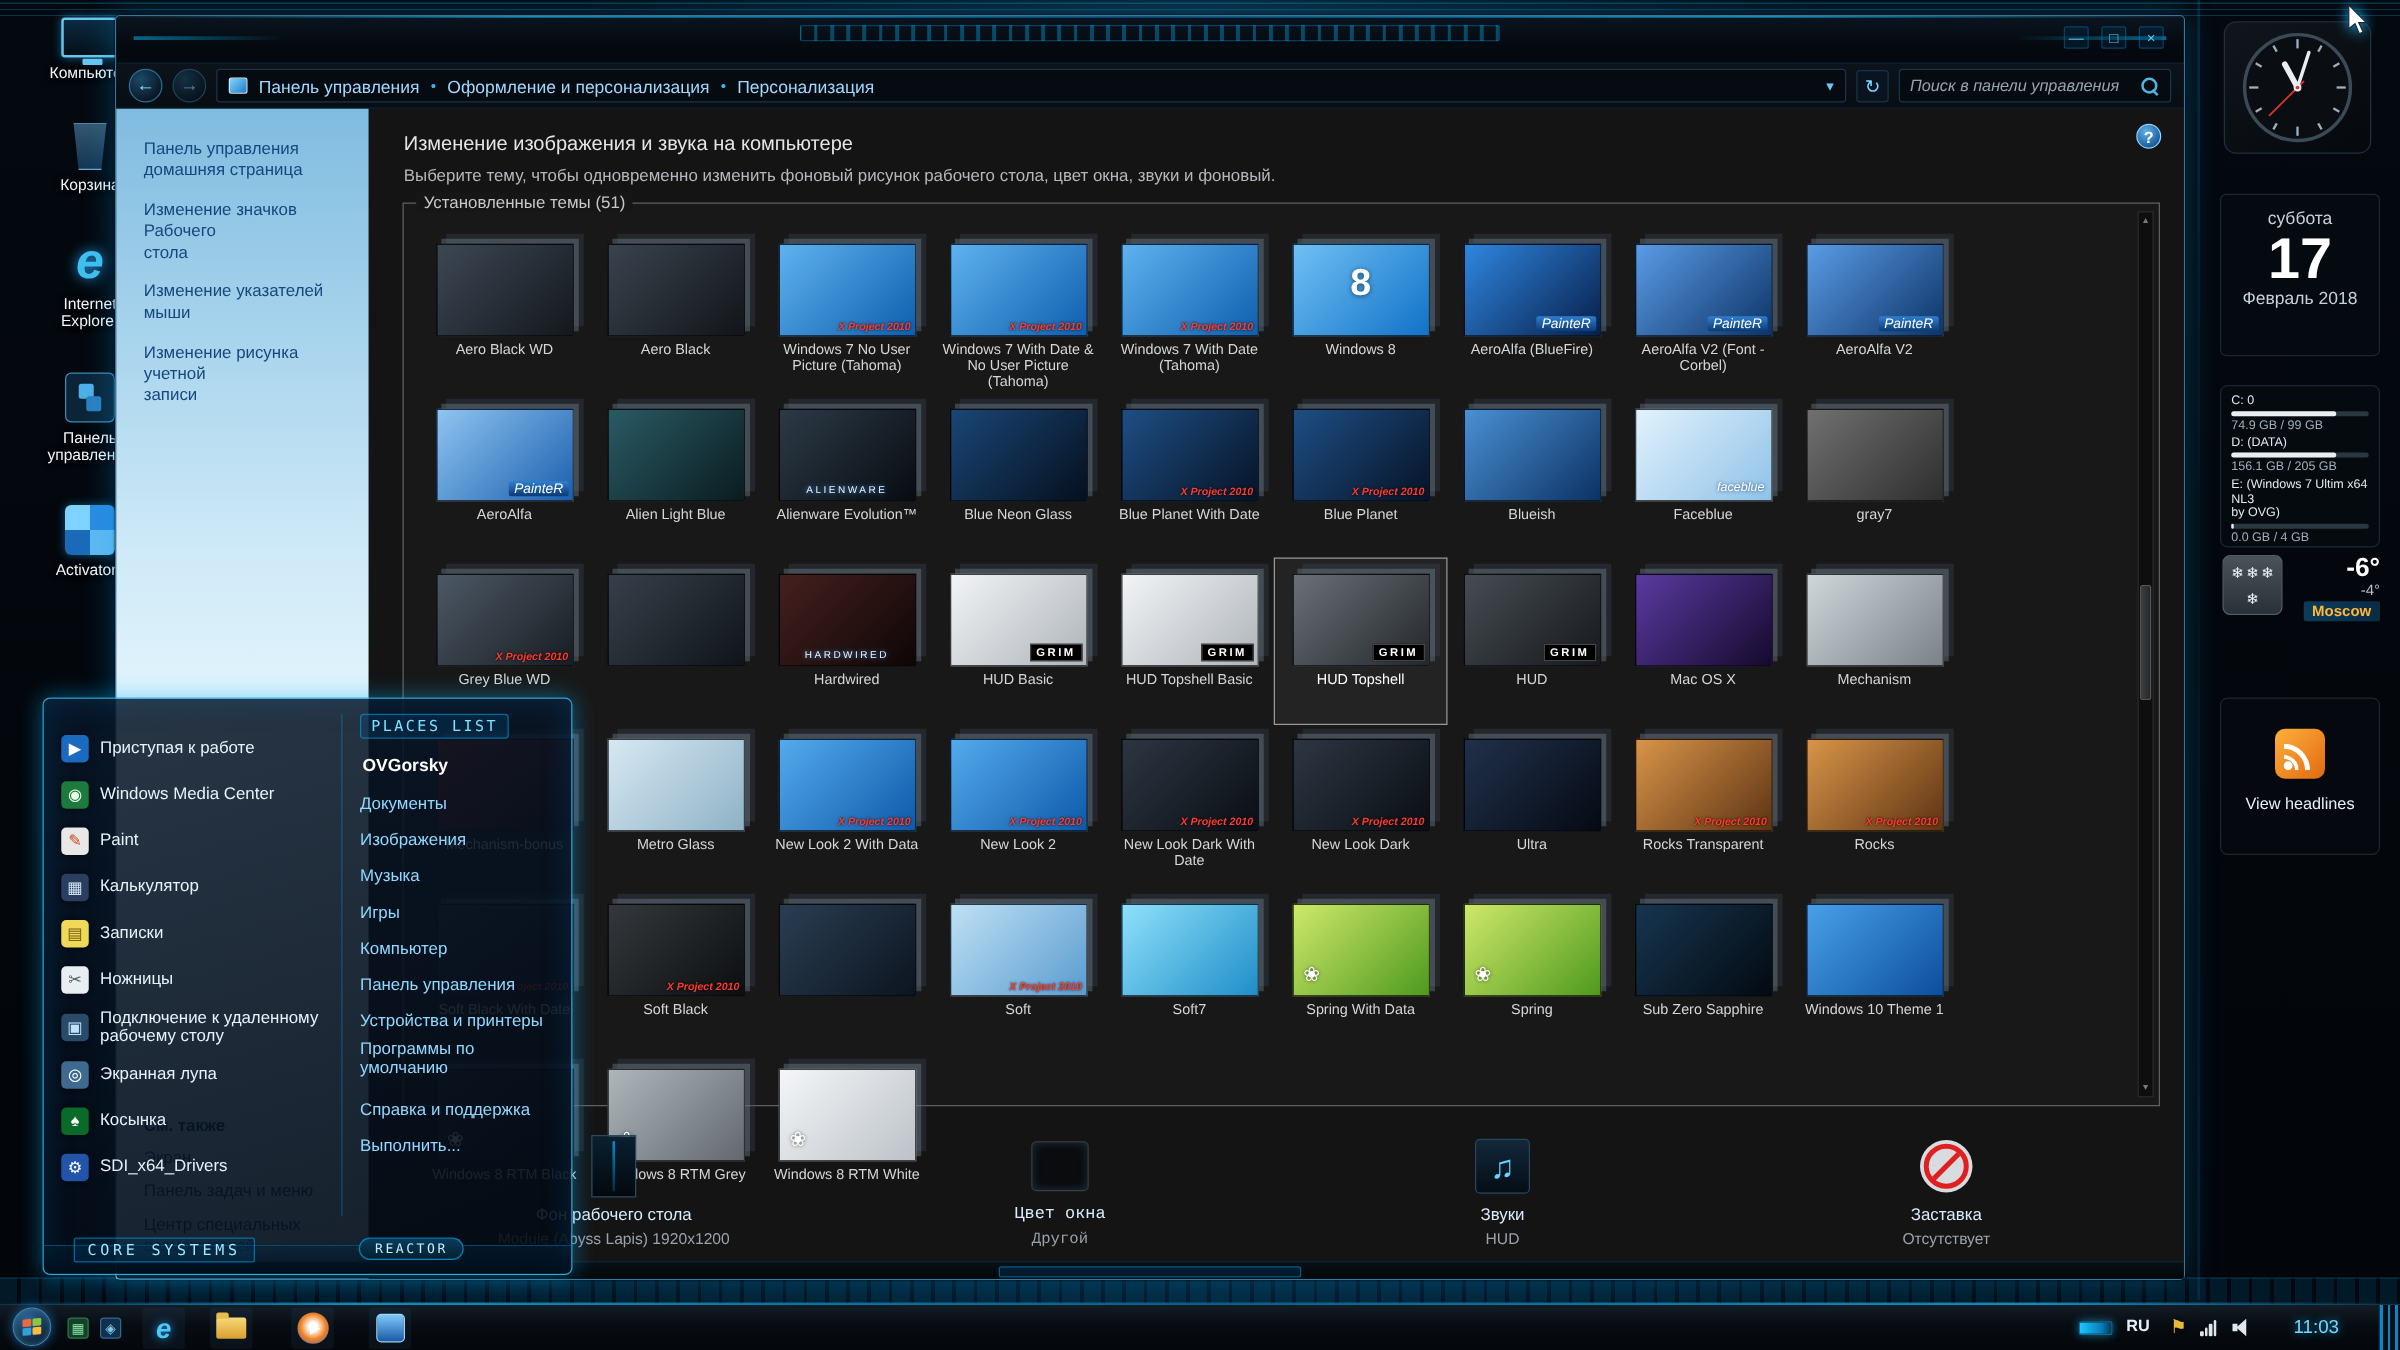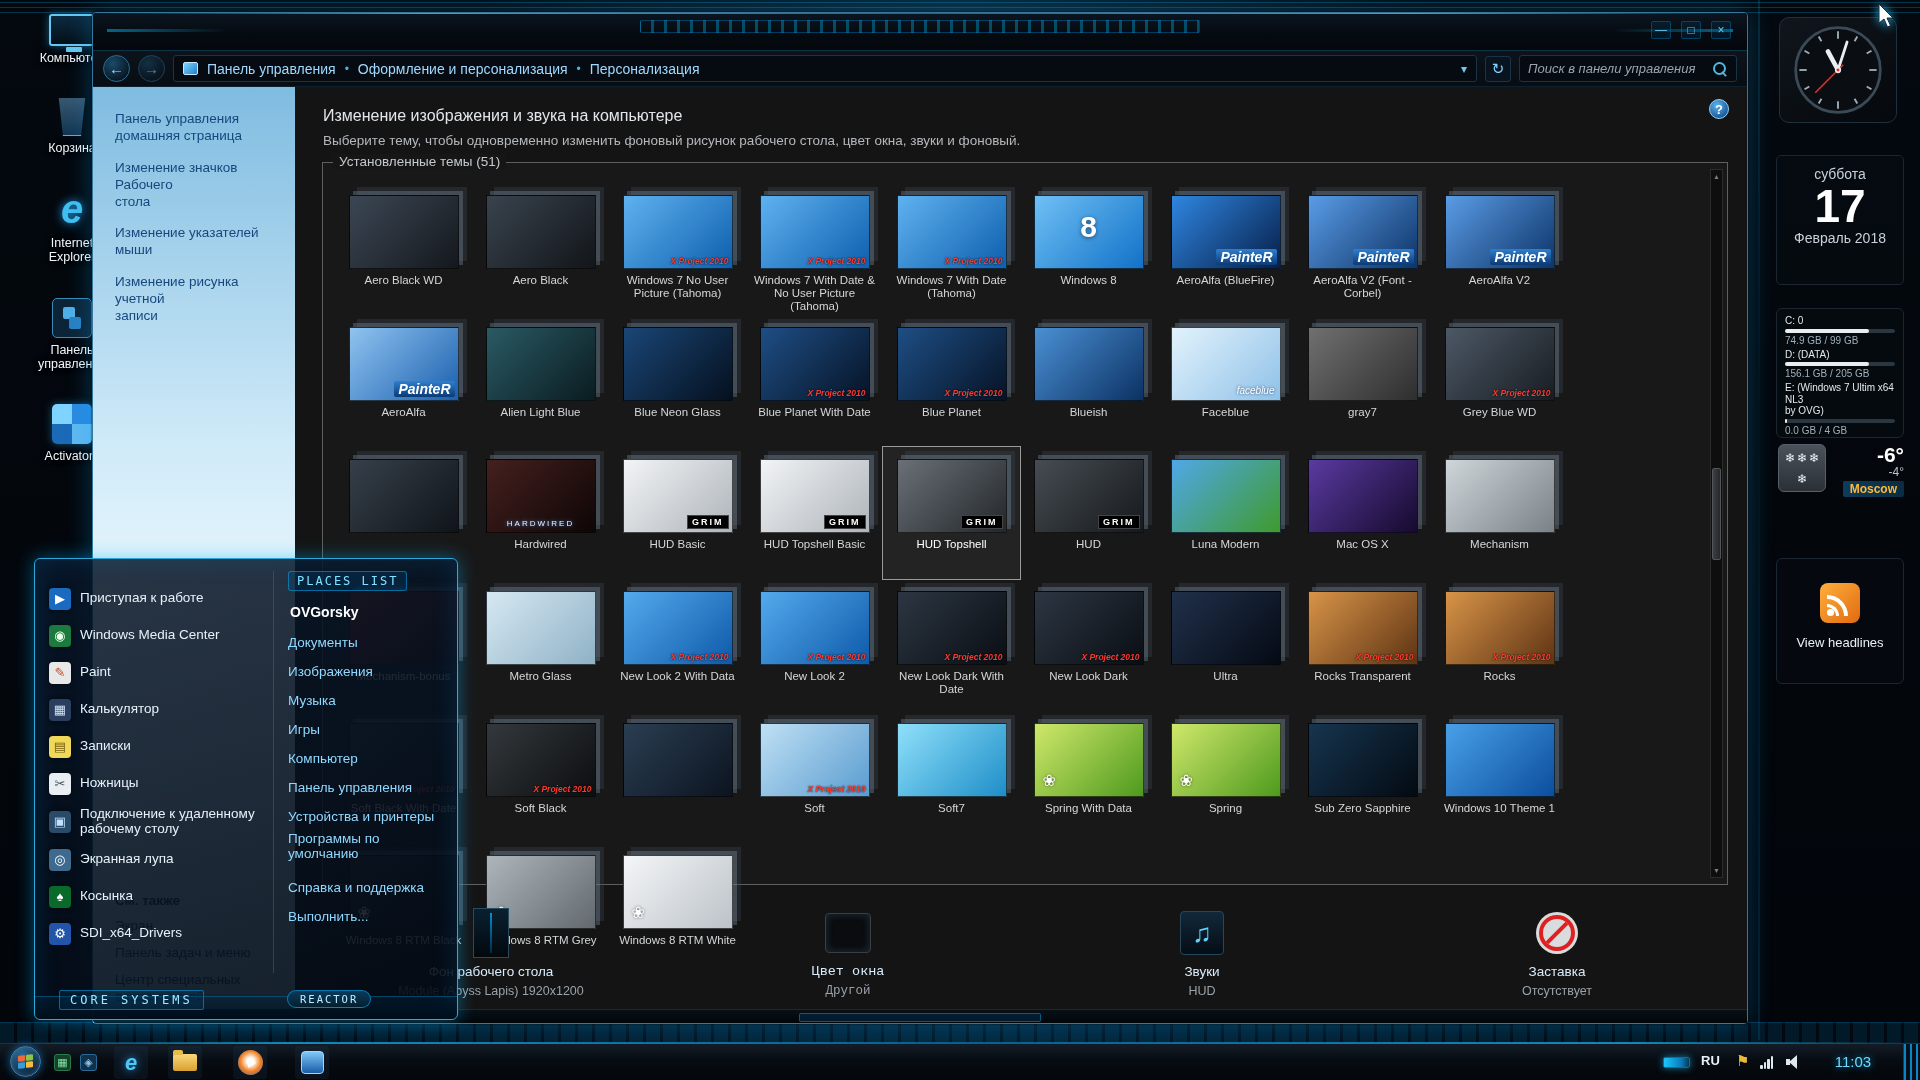--- a/index.html
+++ b/index.html
@@ -100,21 +100,21 @@
   #theme-grid{position:absolute;left:12px;top:20px;right:26px;bottom:8px;display:flex;flex-wrap:wrap;align-content:flex-start;}
   .tcell{width:137px;height:132px;display:flex;flex-direction:column;align-items:center;cursor:default;}
   .tcell.sel{outline:1px solid #9a9a9a;background:rgba(255,255,255,.05);}
   .thumb{position:relative;width:110px;height:74px;margin:12px 0 5px 0;border:1px solid rgba(0,0,0,.7);
     box-shadow:4px -4px 0 0 rgba(135,155,170,.33), 8px -8px 0 0 rgba(62,74,84,.33);}
   .tlabel{font-size:11.5px;line-height:1.14;color:#d4d6d8;text-align:center;max-width:132px;}
   .tcell.sel .tlabel{color:#ffffff;}
   .badge{position:absolute;}
   .b-x{right:3px;bottom:2px;color:#ff3b30;font-size:8.5px;font-weight:bold;font-style:italic;text-shadow:0 0 2px #000;}
   .b-grim{right:3px;bottom:3px;color:#fff;background:#000;font-size:9px;font-weight:bold;letter-spacing:2px;padding:1px 4px;border:1px solid #444;}
-  .b-painter{right:3px;bottom:3px;color:#fff;background:linear-gradient(#2f7fd0,#0c3a74);font-size:14px;font-style:italic;padding:0 4px;border-radius:2px;font-weight:bold;}
+  .b-painter{right:3px;bottom:3px;color:#fff;background:linear-gradient(#2f7fd0,#0c3a74);font-size:11px;font-style:italic;padding:0 4px;border-radius:2px;}
   .b-alien{left:0;right:0;bottom:4px;text-align:center;color:#e8f4fc;font-size:8px;letter-spacing:2px;text-shadow:0 0 4px #49f;}
   .b-big{left:0;right:0;top:14px;text-align:center;color:#fff;font-size:30px;font-weight:bold;text-shadow:0 1px 4px rgba(0,0,0,.5);}
   .b-text{right:5px;bottom:4px;color:#fff;font-size:10px;font-style:italic;text-shadow:0 0 3px #247;}
   .b-flower{left:8px;bottom:6px;color:#fff;font-size:16px;text-shadow:0 0 3px rgba(0,0,0,.6);}
 
   .vscroll{position:absolute;right:4px;top:6px;bottom:6px;width:13px;background:#0e0e0e;border:1px solid #2c2c2c;}
   .varrow{position:absolute;left:0;width:11px;height:13px;color:#7a7a7a;font-size:7px;display:flex;align-items:center;justify-content:center;}
   .varrow.up{top:0;} .varrow.down{bottom:0;}
   .vthumb{position:absolute;left:1px;top:298px;width:9px;height:92px;background:linear-gradient(90deg,#3c4044,#24282c);border:1px solid #555;border-radius:2px;}
 
@@ -376,20 +376,26 @@
             <div class="thumb" style="background: linear-gradient(135deg, rgb(143, 196, 240), rgb(27, 95, 174));">
               <span class="badge b-painter">PainteR</span>
             </div>
             <div class="tlabel">AeroAlfa</div>
           </div>
           <div class="tcell">
             <div class="thumb" style="background: linear-gradient(135deg, rgb(42, 90, 100), rgb(10, 28, 32));"></div>
             <div class="tlabel">Alien Light Blue</div>
           </div>
           <div class="tcell">
+            <div class="thumb" style="background: linear-gradient(135deg, rgb(44, 58, 70), rgb(7, 12, 18));">
+              <span class="badge b-alien">ALIENWARE</span>
+            </div>
+            <div class="tlabel">Alienware Evolution™</div>
+          </div>
+          <div class="tcell">
             <div class="thumb" style="background: linear-gradient(135deg, rgb(26, 70, 118), rgb(5, 16, 30));"></div>
             <div class="tlabel">Blue Neon Glass</div>
           </div>
           <div class="tcell">
             <div class="thumb" style="background: linear-gradient(135deg, rgb(30, 78, 132), rgb(6, 19, 38));">
               <span class="badge b-x">X Project 2010</span>
             </div>
             <div class="tlabel">Blue Planet With Date</div>
           </div>
           <div class="tcell">
@@ -444,24 +450,20 @@
             <div class="thumb" style="background: linear-gradient(135deg, rgb(106, 112, 118), rgb(35, 39, 44));">
               <span class="badge b-grim">GRIM</span>
             </div>
             <div class="tlabel">HUD Topshell</div>
           </div>
           <div class="tcell">
             <div class="thumb" style="background: linear-gradient(135deg, rgb(70, 76, 82), rgb(22, 25, 29));">
               <span class="badge b-grim">GRIM</span>
             </div>
             <div class="tlabel">HUD</div>
-          </div>
-          <div class="tcell">
-            <div class="thumb" style="background: linear-gradient(135deg, rgb(79, 168, 232), rgb(63, 154, 46));"></div>
-            <div class="tlabel">Luna Modern</div>
           </div>
           <div class="tcell">
             <div class="thumb" style="background: linear-gradient(135deg, rgb(90, 58, 160), rgb(21, 10, 46));"></div>
             <div class="tlabel">Mac OS X</div>
           </div>
           <div class="tcell">
             <div class="thumb" style="background: linear-gradient(135deg, rgb(207, 214, 218), rgb(122, 130, 136));"></div>
             <div class="tlabel">Mechanism</div>
           </div>
           <div class="tcell">

